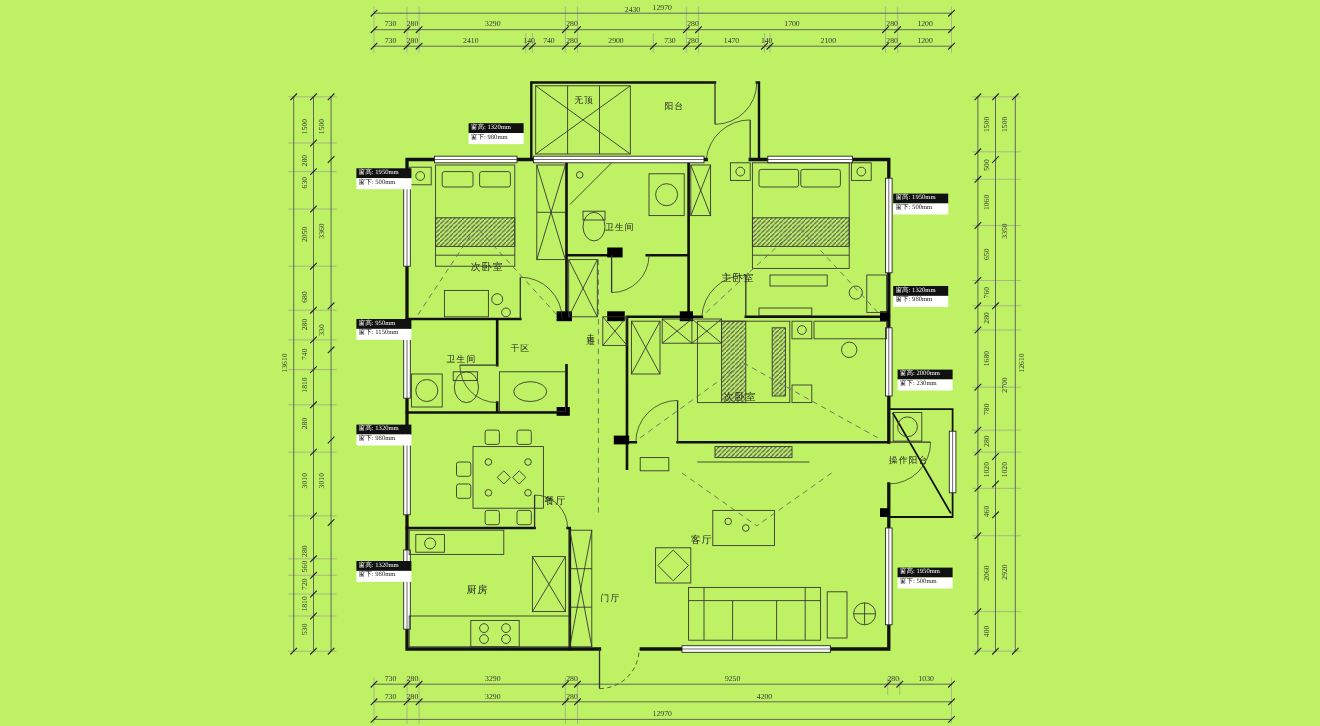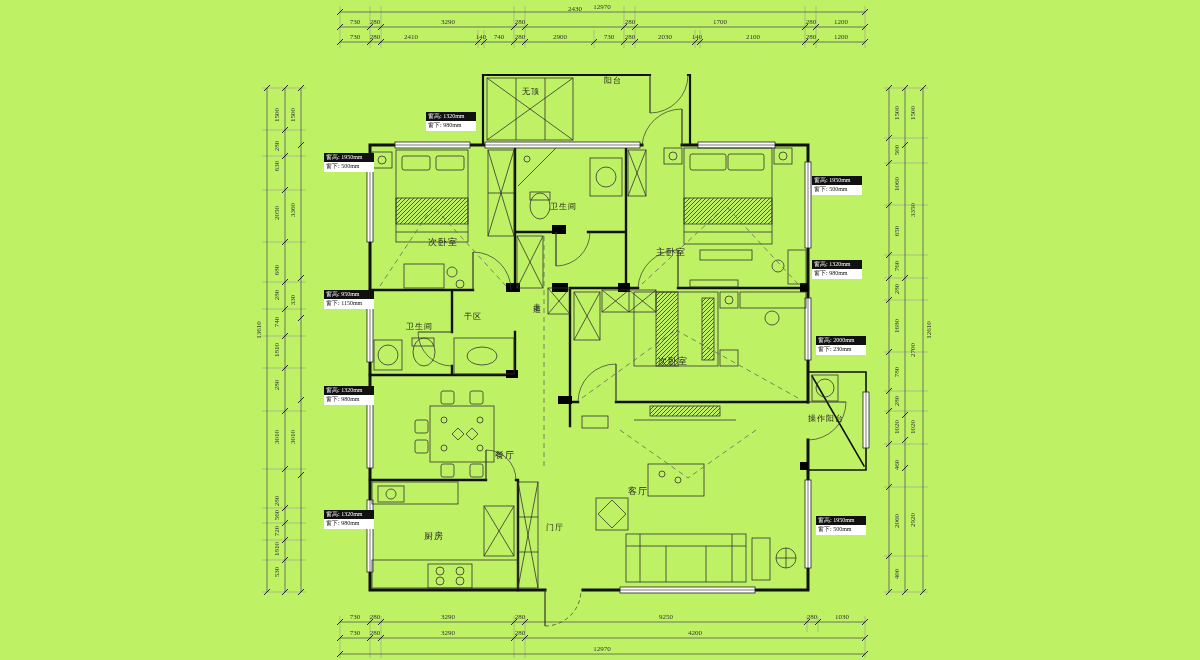--- a/index.html
+++ b/index.html
@@ -314,28 +314,28 @@
 <div class="dimh" style="left:375px;top:18px">280</div>
 <div class="dimh" style="left:448px;top:18px">3290</div>
 <div class="dimh" style="left:520px;top:18px">280</div>
 <div class="dimh" style="left:575px;top:5px">2430</div>
 <div class="dimh" style="left:630px;top:18px">280</div>
 <div class="dimh" style="left:720px;top:18px">1700</div>
 <div class="dimh" style="left:811px;top:18px">280</div>
 <div class="dimh" style="left:841px;top:18px">1200</div>
 <div class="dimh" style="left:355px;top:33px">730</div>
 <div class="dimh" style="left:375px;top:33px">280</div>
-<div class="dimh" style="left:411px;top:33px">2410</div>
+<div class="dimh" style="left:428px;top:33px">2410</div>
 <div class="dimh" style="left:481px;top:33px">140</div>
 <div class="dimh" style="left:499px;top:33px">740</div>
 <div class="dimh" style="left:520px;top:33px">280</div>
 <div class="dimh" style="left:560px;top:33px">2900</div>
 <div class="dimh" style="left:609px;top:33px">730</div>
 <div class="dimh" style="left:630px;top:33px">280</div>
-<div class="dimh" style="left:665px;top:33px">2030</div>
+<div class="dimh" style="left:665px;top:33px">1470</div>
 <div class="dimh" style="left:697px;top:33px">140</div>
 <div class="dimh" style="left:753px;top:33px">2100</div>
 <div class="dimh" style="left:811px;top:33px">280</div>
 <div class="dimh" style="left:841px;top:33px">1200</div>
 
 <div class="dimh" style="left:355px;top:613px">730</div>
 <div class="dimh" style="left:375px;top:613px">280</div>
 <div class="dimh" style="left:448px;top:613px">3290</div>
 <div class="dimh" style="left:520px;top:613px">280</div>
 <div class="dimh" style="left:666px;top:613px">9250</div>
@@ -383,31 +383,31 @@
 <div class="dimv" style="left:897px;top:465px">460</div>
 <div class="dimv" style="left:897px;top:521px">2060</div>
 <div class="dimv" style="left:897px;top:574px">400</div>
 <div class="dimv" style="left:913px;top:113px">1500</div>
 <div class="dimv" style="left:913px;top:210px">3350</div>
 <div class="dimv" style="left:913px;top:350px">2700</div>
 <div class="dimv" style="left:913px;top:427px">1020</div>
 <div class="dimv" style="left:913px;top:520px">2920</div>
 
 <div class="room small" style="left:522px;top:86px">无顶</div>
-<div class="room small" style="left:604px;top:75px">阳台</div>
+<div class="room small" style="left:604px;top:91px">阳台</div>
 <div class="room" style="left:428px;top:236px">次卧室</div>
 <div class="room small" style="left:550px;top:201px">卫生间</div>
 <div class="room" style="left:656px;top:246px">主卧室</div>
 <div class="room small" style="left:406px;top:321px">卫生间</div>
 <div class="room small" style="left:464px;top:311px">干区</div>
 <div class="room small v" style="left:530px;top:296px">走道</div>
 <div class="room" style="left:658px;top:355px">次卧室</div>
 <div class="room" style="left:495px;top:449px">餐厅</div>
 <div class="room" style="left:424px;top:530px">厨房</div>
-<div class="room small" style="left:546px;top:522px">门厅</div>
+<div class="room small" style="left:546px;top:538px">门厅</div>
 <div class="room" style="left:628px;top:485px">客厅</div>
 <div class="room small" style="left:808px;top:413px">操作阳台</div>
 
 <div class="note" style="left:426px;top:112px">
   <div class="l1">窗高: 1320mm</div>
   <div class="l2">窗下: 980mm</div>
 </div>
 <div class="note" style="left:324px;top:153px">
   <div class="l1">窗高: 1950mm</div>
   <div class="l2">窗下: 500mm</div>

